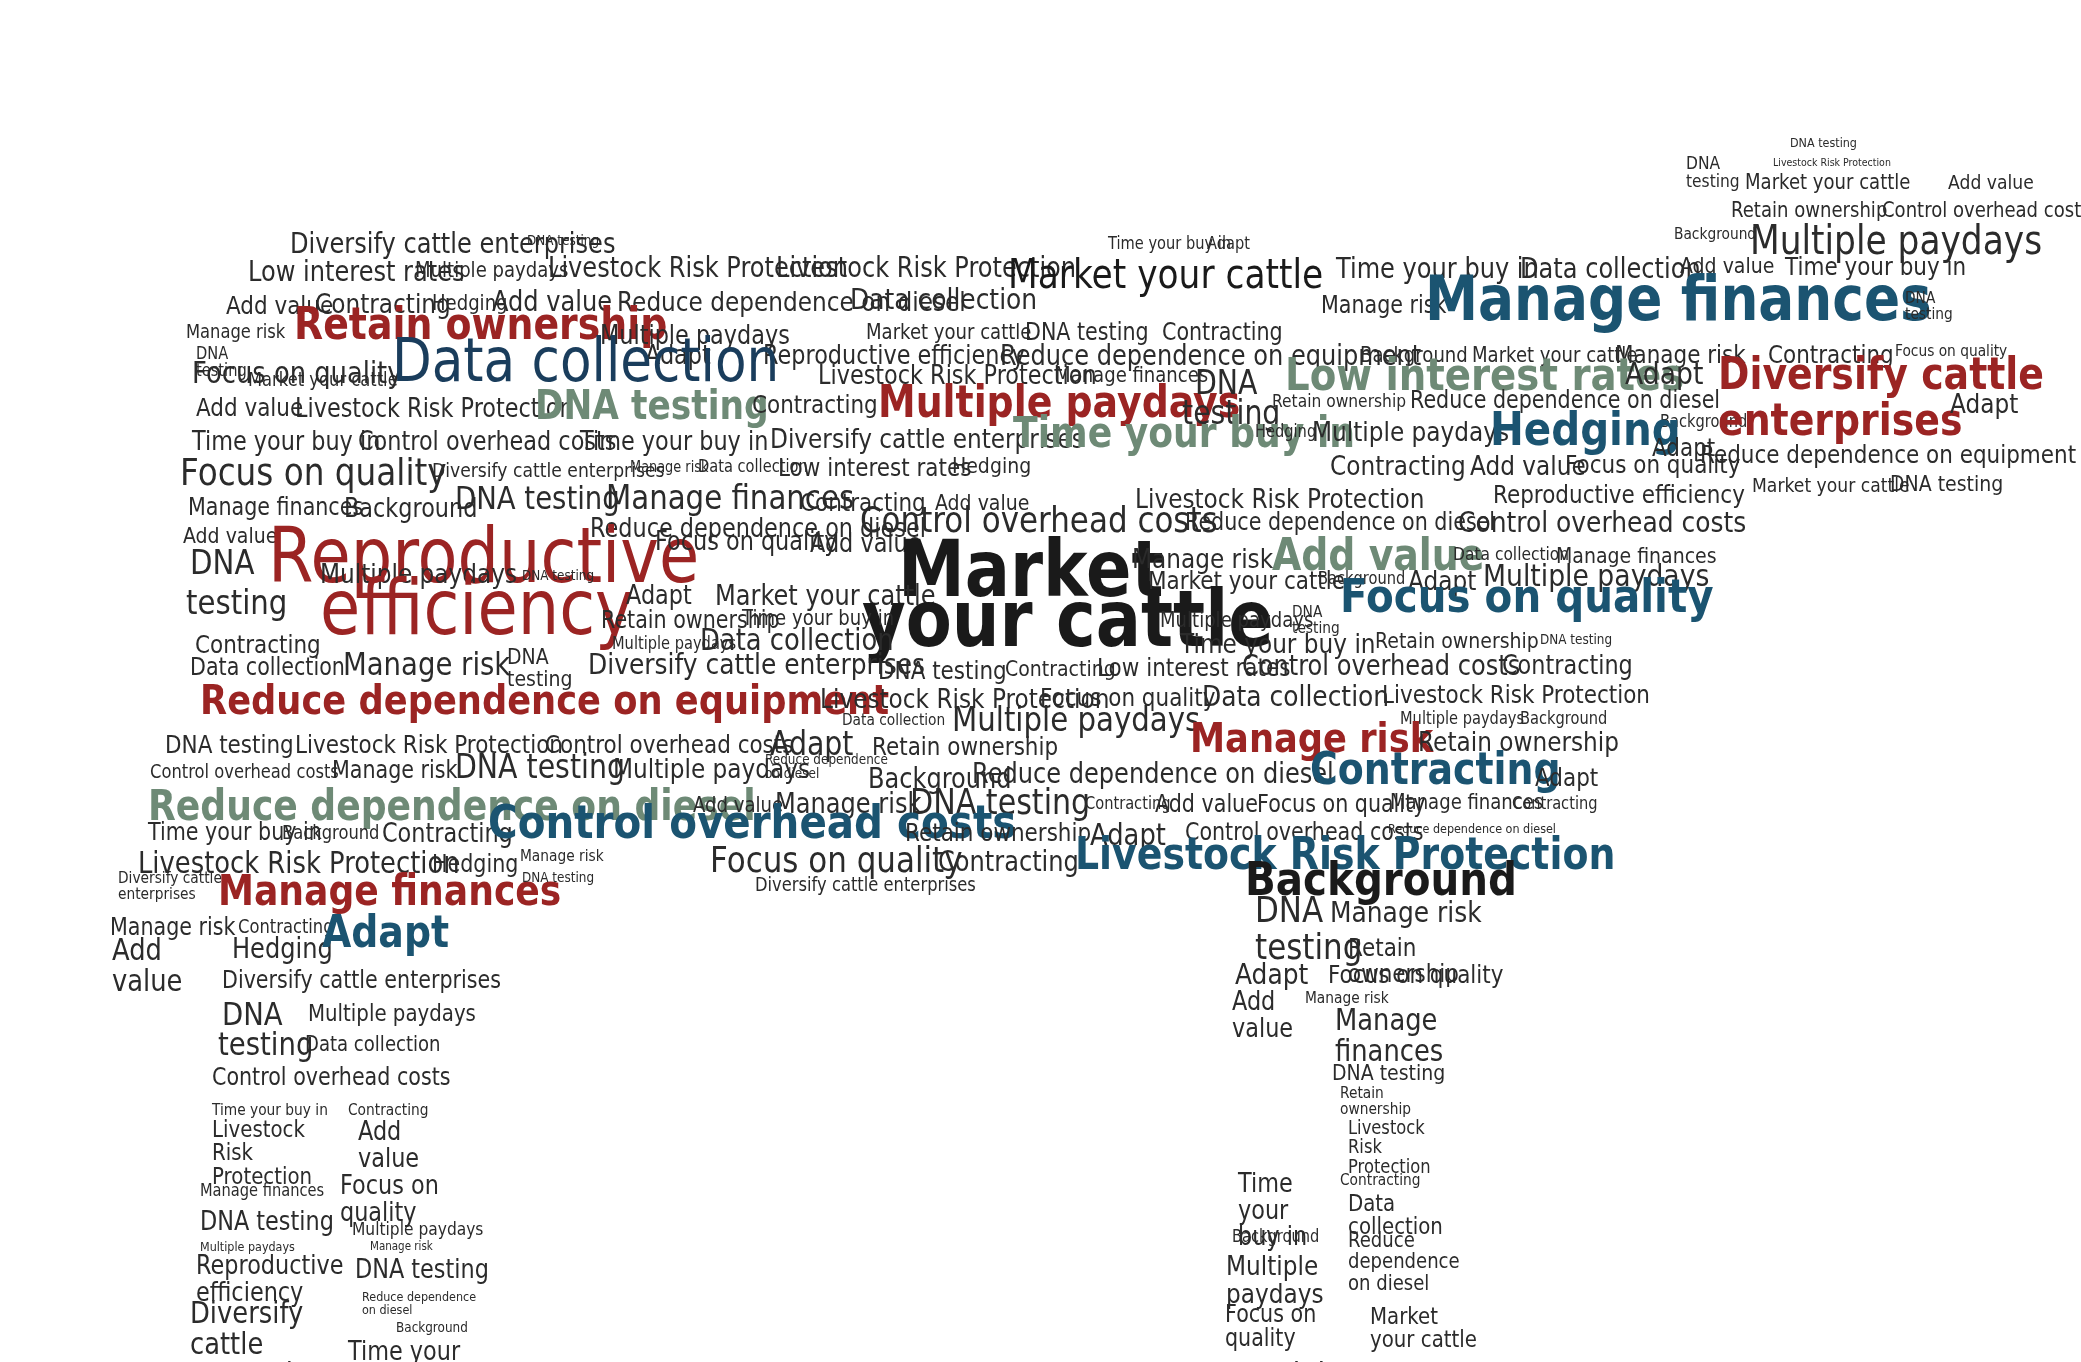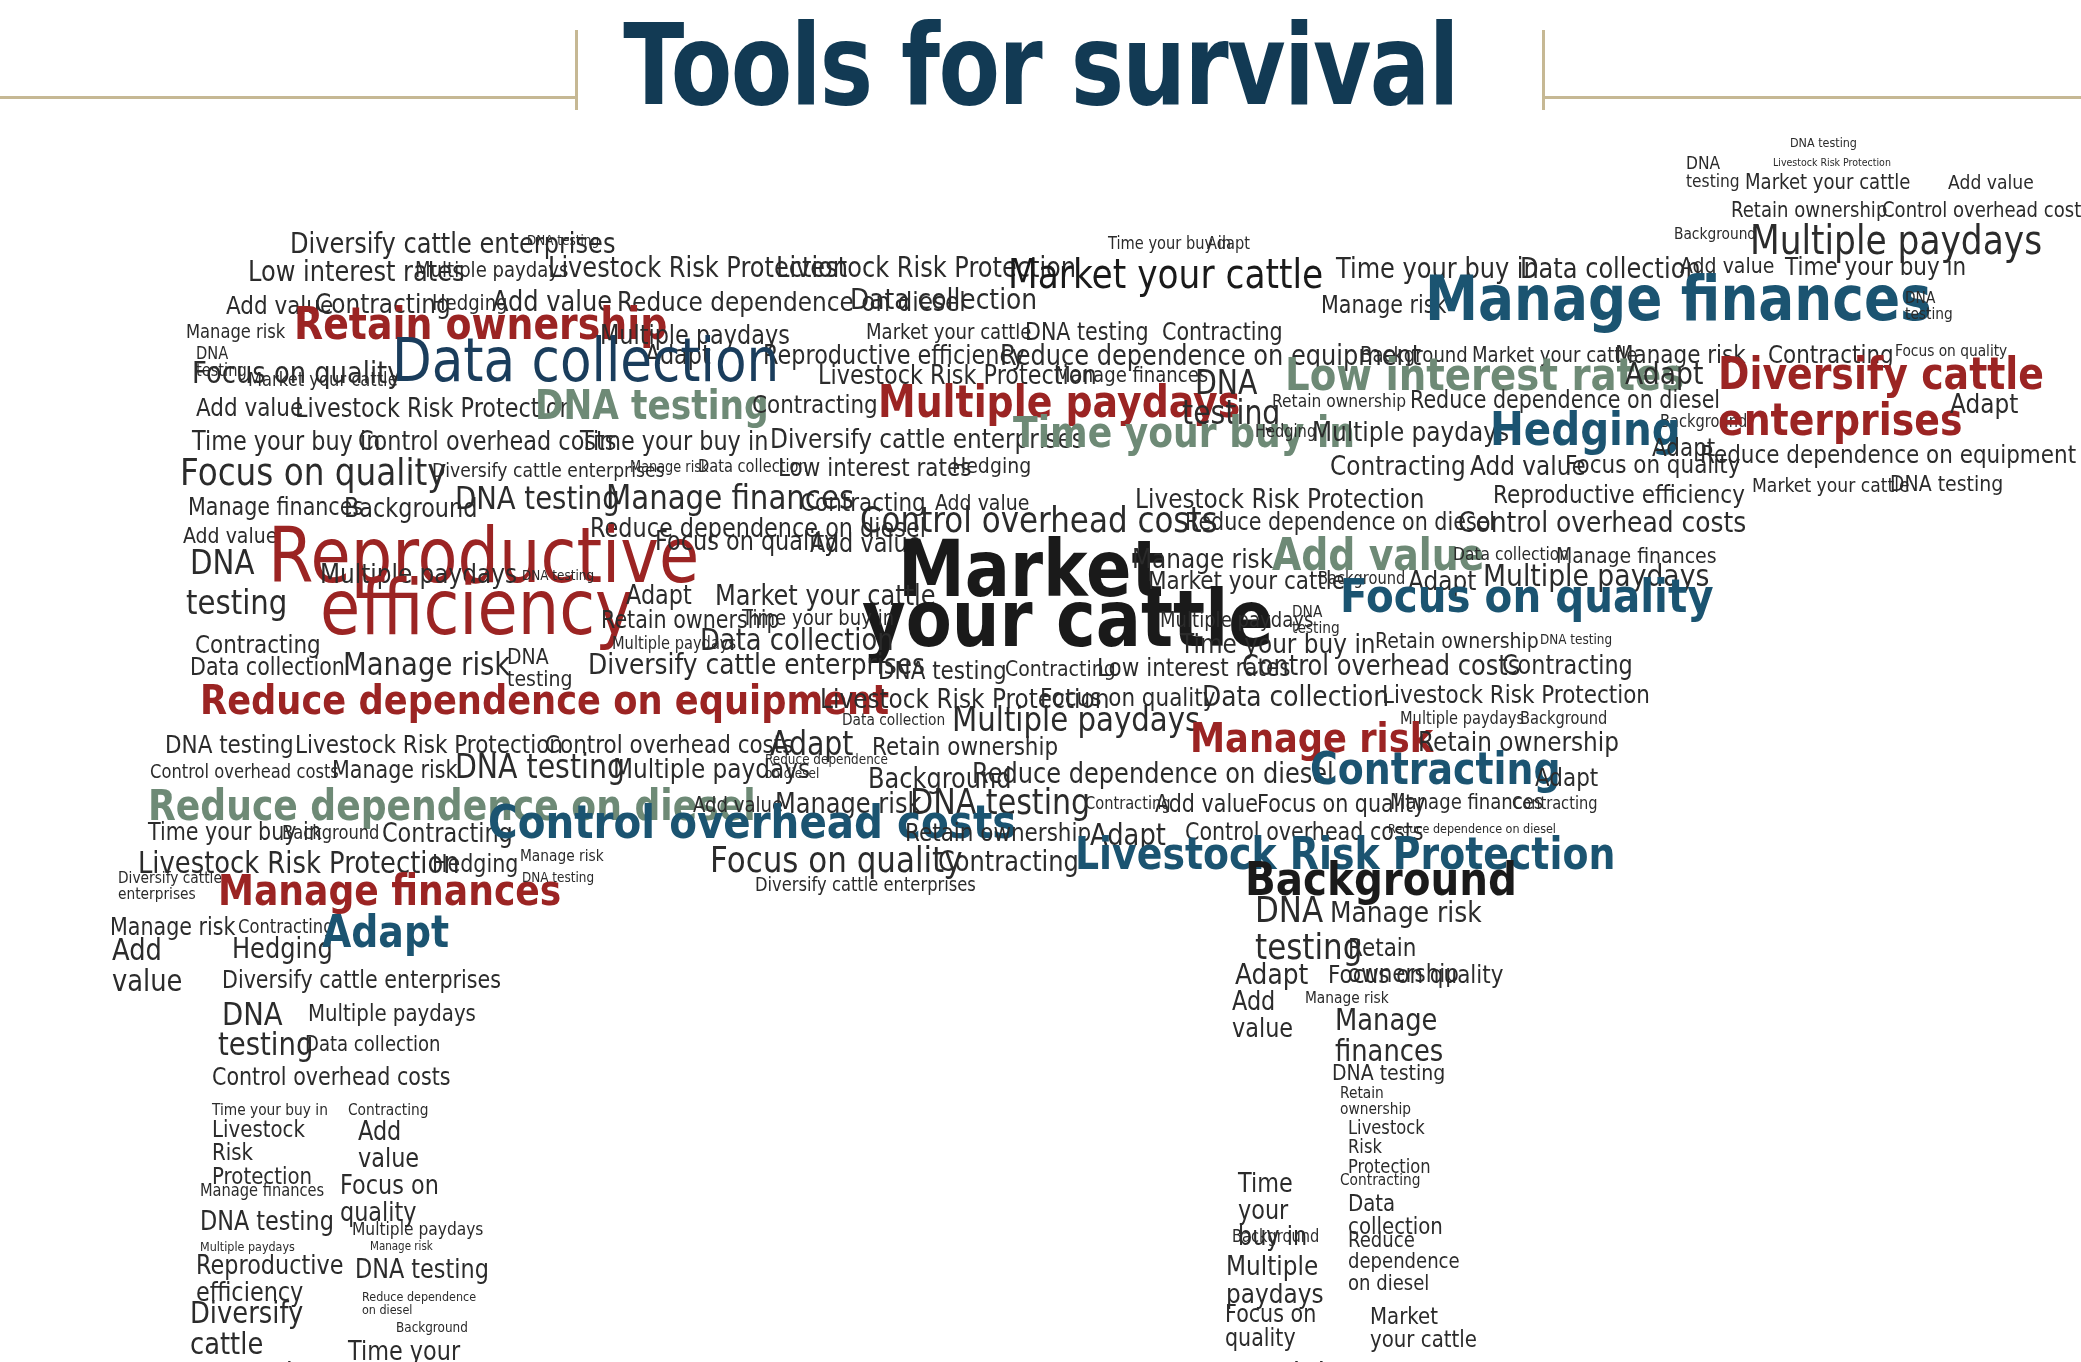--- a/index.html
+++ b/index.html
@@ -80,27 +80,20 @@
     transform: scaleX(0.86);
   }
   .w.b  { font-weight: bold; }
   .w.two { white-space: pre-line; line-height: 1.02; }
 </style>
 </head>
 <body>
 
 <div id="stage">
 
-  <div id="header">
-    <div class="rule left"></div>
-    <div class="rule right"></div>
-    <div class="tick left"></div>
-    <div class="tick right"></div>
-    <div id="page-title">Tools for survival</div>
-  </div>
 
   <div id="cloud">
       <div class="w" style="left: 1790px; top: 6px; font-size: 13px; color: rgb(43, 43, 43);">DNA testing</div>
       <div class="w" style="left: 1773px; top: 27px; font-size: 11px; color: rgb(43, 43, 43);">Livestock Risk Protection</div>
       <div class="w two" style="left: 1686px; top: 24px; font-size: 18px; color: rgb(43, 43, 43);">DNA
 testing</div>
       <div class="w" style="left: 1745px; top: 42px; font-size: 21px; color: rgb(43, 43, 43);">Market your cattle</div>
       <div class="w" style="left: 1948px; top: 42px; font-size: 20px; color: rgb(43, 43, 43);">Add value</div>
       <div class="w" style="left: 1731px; top: 70px; font-size: 21px; color: rgb(43, 43, 43);">Retain ownership</div>
       <div class="w" style="left: 1882px; top: 70px; font-size: 21px; color: rgb(43, 43, 43);">Control overhead costs</div>

